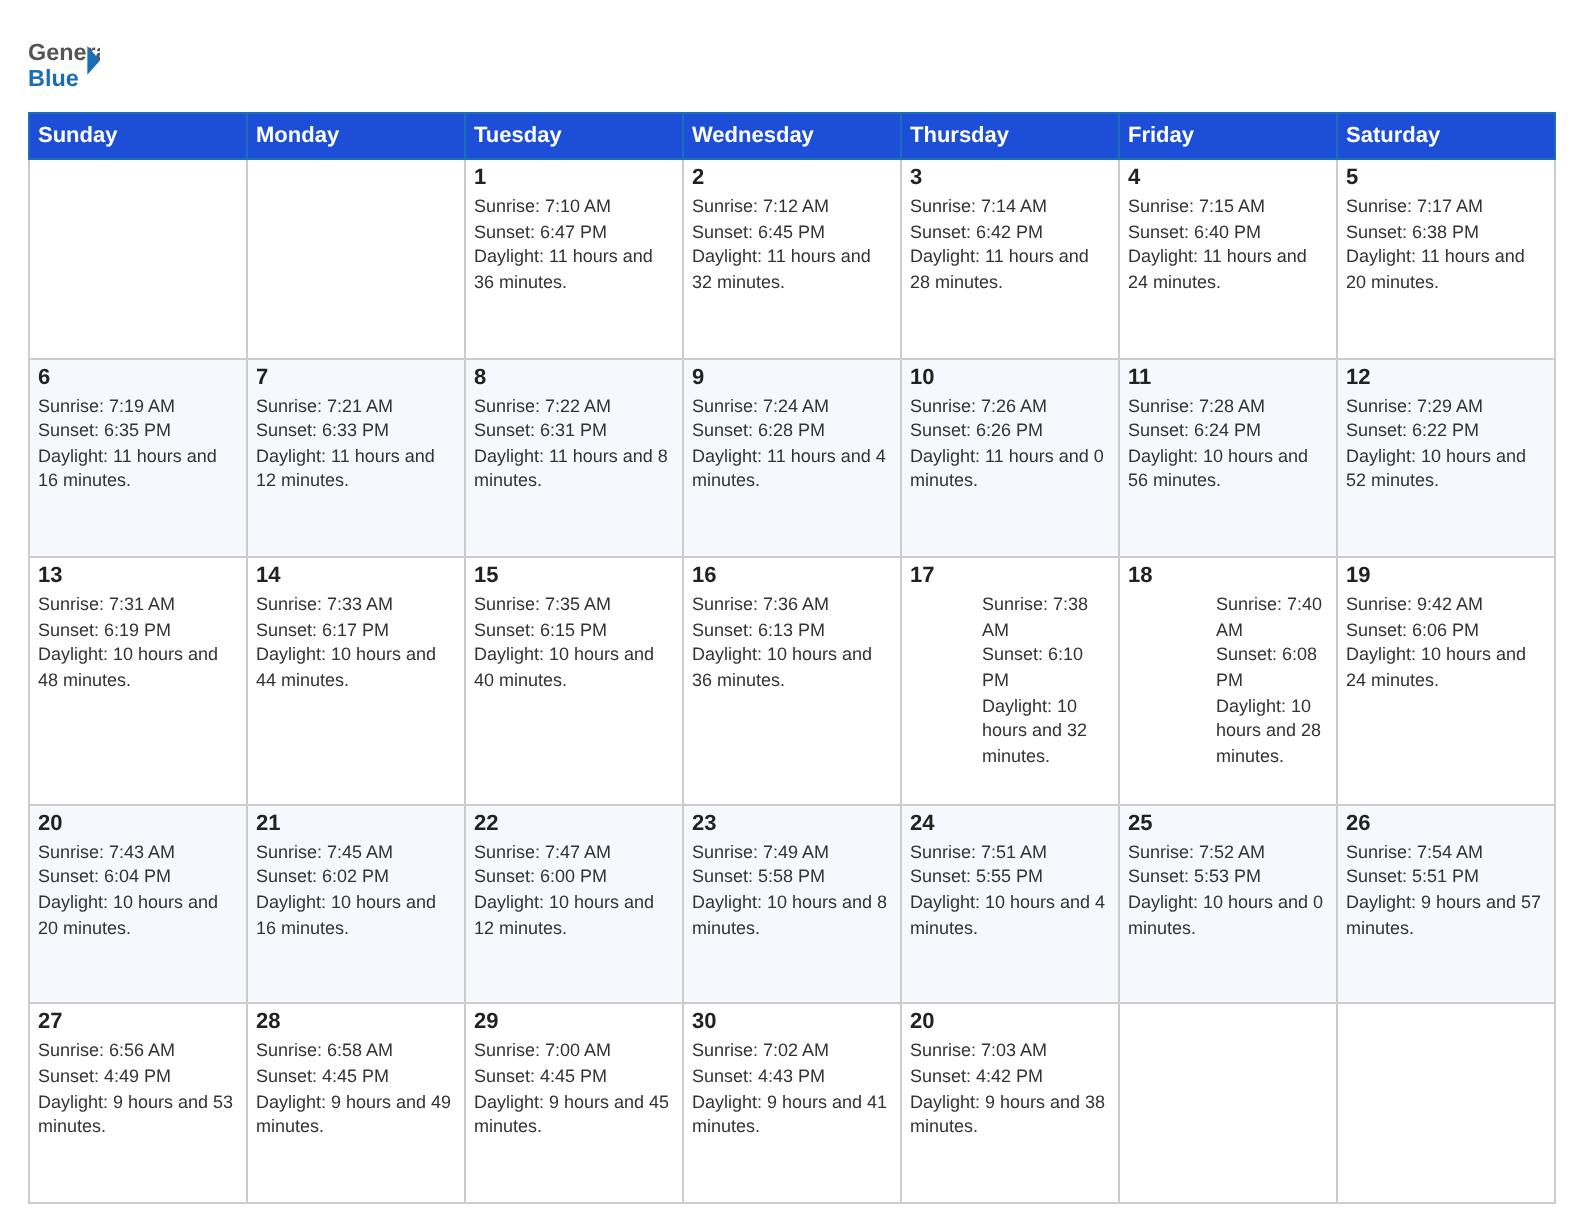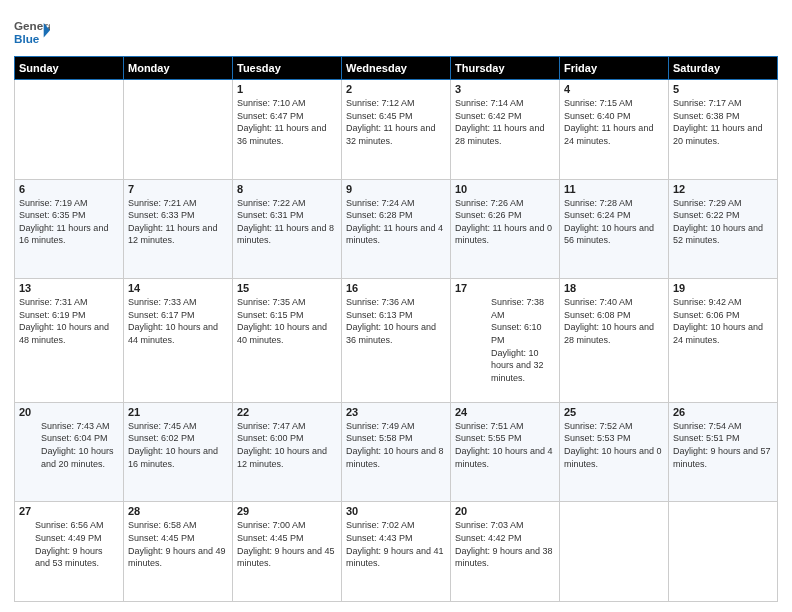--- a/index.html
+++ b/index.html
@@ -47,21 +47,21 @@
       color: #444;
     }
     .calendar {
       flex: 1;
       border: 1px solid #ccc;
       border-collapse: collapse;
       width: 100%;
       table-layout: fixed;
     }
     .calendar th {
-      background: #000000;
+      background: #1d4ed8;
       color: #fff;
       font-size: 11px;
       font-weight: bold;
       padding: 5px 4px;
       border: 1px solid #1a6eb5;
       text-align: left;
     }
     .calendar td {
       border: 1px solid #ccc;
       vertical-align: top;
@@ -229,35 +229,35 @@
 Daylight: 10 hours and 36 minutes.</div>
           </td>
           <td>
             <span class="day-num">17</span>
             <div class="cell-text" style="white-space: pre-line; margin-left: 36px;">Sunrise: 7:38 AM
 Sunset: 6:10 PM
 Daylight: 10 hours and 32 minutes.</div>
           </td>
           <td>
             <span class="day-num">18</span>
-            <div class="cell-text" style="white-space: pre-line;">Sunrise: 7:40 AM
+            <div class="cell-text" style="white-space: pre-line; margin-left: 44px;">Sunrise: 7:40 AM
 Sunset: 6:08 PM
 Daylight: 10 hours and 28 minutes.</div>
           </td>
           <td>
             <span class="day-num">19</span>
             <div class="cell-text" style="white-space: pre-line;">Sunrise: 9:42 AM
 Sunset: 6:06 PM
 Daylight: 10 hours and 24 minutes.</div>
           </td>
         </tr>
         <tr>
           <td>
             <span class="day-num">20</span>
-            <div class="cell-text" style="white-space: pre-line; margin-left: 22px;">Sunrise: 7:43 AM
+            <div class="cell-text" style="white-space: pre-line;">Sunrise: 7:43 AM
 Sunset: 6:04 PM
 Daylight: 10 hours and 20 minutes.</div>
           </td>
           <td>
             <span class="day-num">21</span>
             <div class="cell-text" style="white-space: pre-line;">Sunrise: 7:45 AM
 Sunset: 6:02 PM
 Daylight: 10 hours and 16 minutes.</div>
           </td>
           <td>
@@ -287,21 +287,21 @@
           <td>
             <span class="day-num">26</span>
             <div class="cell-text" style="white-space: pre-line;">Sunrise: 7:54 AM
 Sunset: 5:51 PM
 Daylight: 9 hours and 57 minutes.</div>
           </td>
         </tr>
         <tr>
           <td>
             <span class="day-num">27</span>
-            <div class="cell-text" style="white-space: pre-line; margin-left: 16px;">Sunrise: 6:56 AM
+            <div class="cell-text" style="white-space: pre-line;">Sunrise: 6:56 AM
 Sunset: 4:49 PM
 Daylight: 9 hours and 53 minutes.</div>
           </td>
           <td>
             <span class="day-num">28</span>
             <div class="cell-text" style="white-space: pre-line;">Sunrise: 6:58 AM
 Sunset: 4:45 PM
 Daylight: 9 hours and 49 minutes.</div>
           </td>
           <td>

